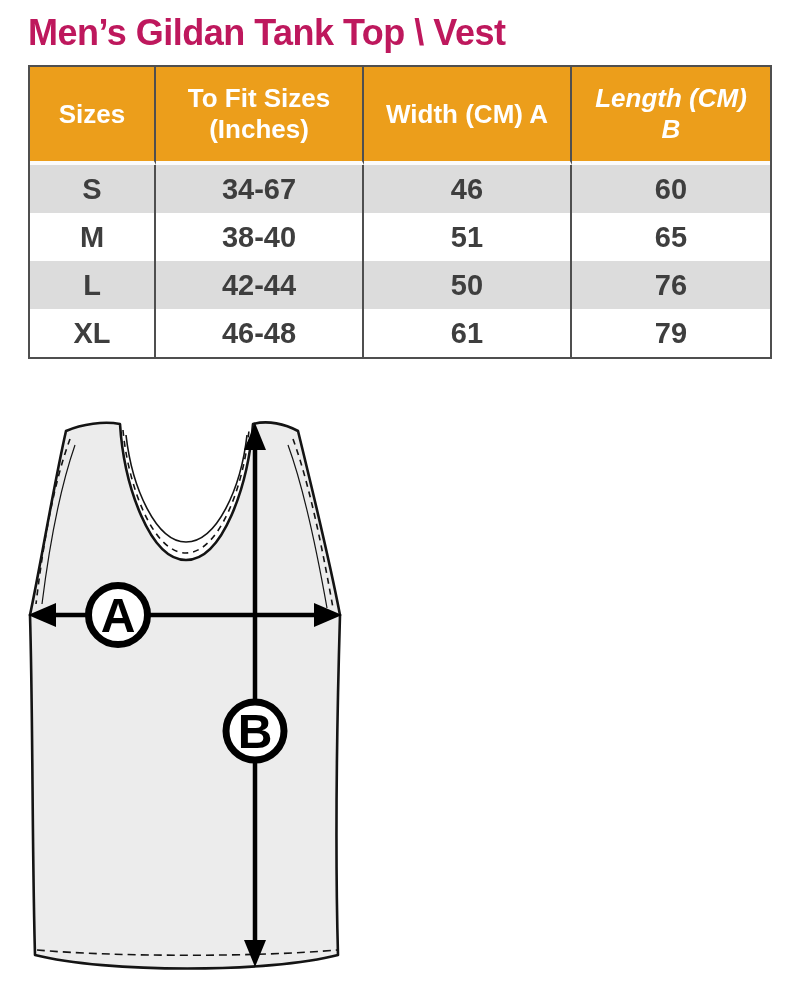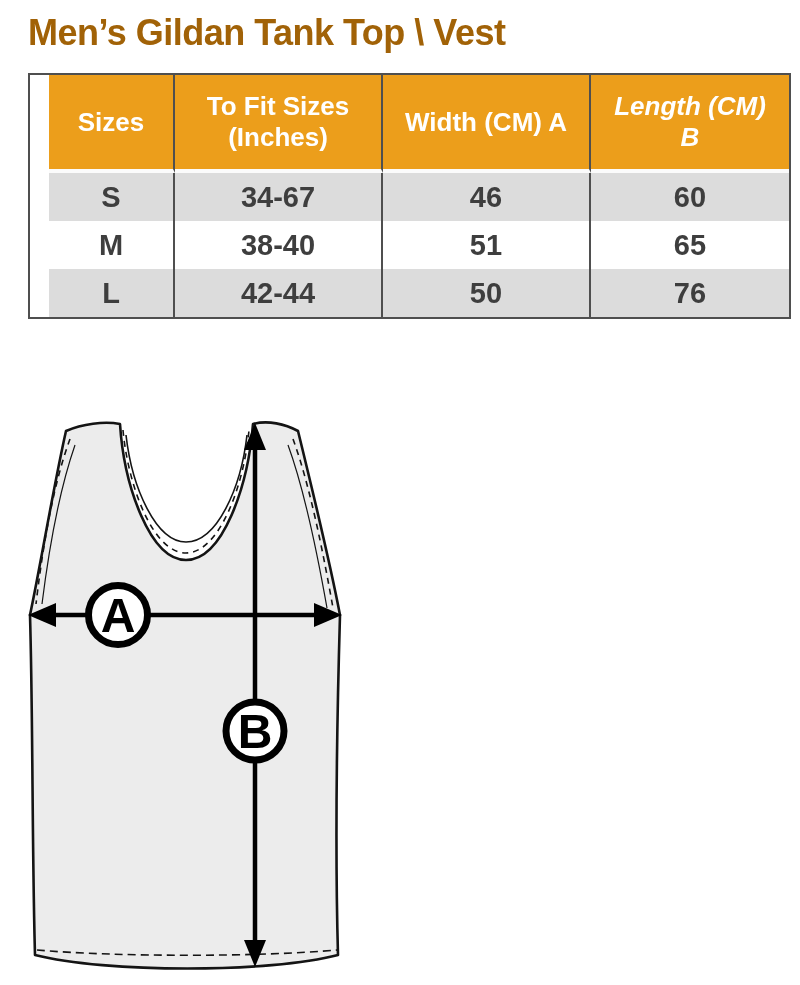--- a/index.html
+++ b/index.html
@@ -10,33 +10,32 @@
   }
   .sheet{width:800px;height:985px;position:relative;}
 
   
   .page-title{
     margin:0;
     padding:13px 0 0 28px;
     font-size:36px;
     font-weight:bold;
     letter-spacing:-0.5px;
-    color:#a16207;
+    color:#be185d;
     line-height:40px;
   }
 
   
   table.size-table{
     table-layout:fixed;
     border-collapse:separate;
     border-spacing:0;
     width:744px;
-    margin:20px 0 0 28px;
+    margin:12px 0 0 28px;
     border:2px solid #4f4f4f;
-    padding-left:19px;
   }
   .size-table col.c1{width:126px;}
   .size-table col.c2{width:208px;}
   .size-table col.c3{width:208px;}
   .size-table col.c4{width:198px;}
   .size-table th{
     background:#ec9e1b;
     color:#ffffff;
     font-size:26px;
     font-weight:bold;
@@ -122,20 +121,26 @@
         <td>38-40</td>
         <td>51</td>
         <td>65</td>
       </tr>
       <tr>
         <td>L</td>
         <td>42-44</td>
         <td>50</td>
         <td>76</td>
       </tr>
+      <tr>
+        <td>XL</td>
+        <td>46-48</td>
+        <td>61</td>
+        <td>79</td>
+      </tr>
     </tbody>
   </table>
 
   <div class="diagram">
     <svg width="330" height="562" viewBox="0 0 330 562" xmlns="http://www.w3.org/2000/svg">
 
       <path d="M 46,13
            C 62,6 84,3 100,6
            C 104,68 130,142 166,142
            C 203,142 228,68 233,6

